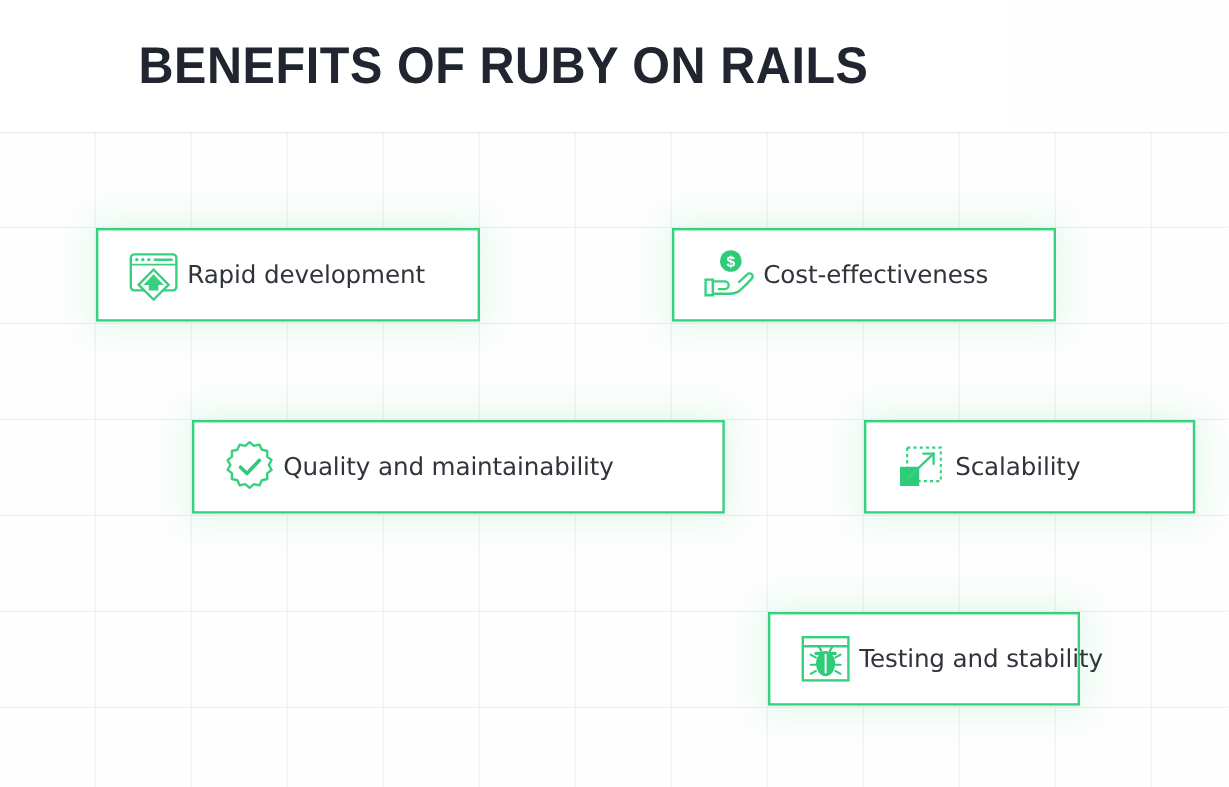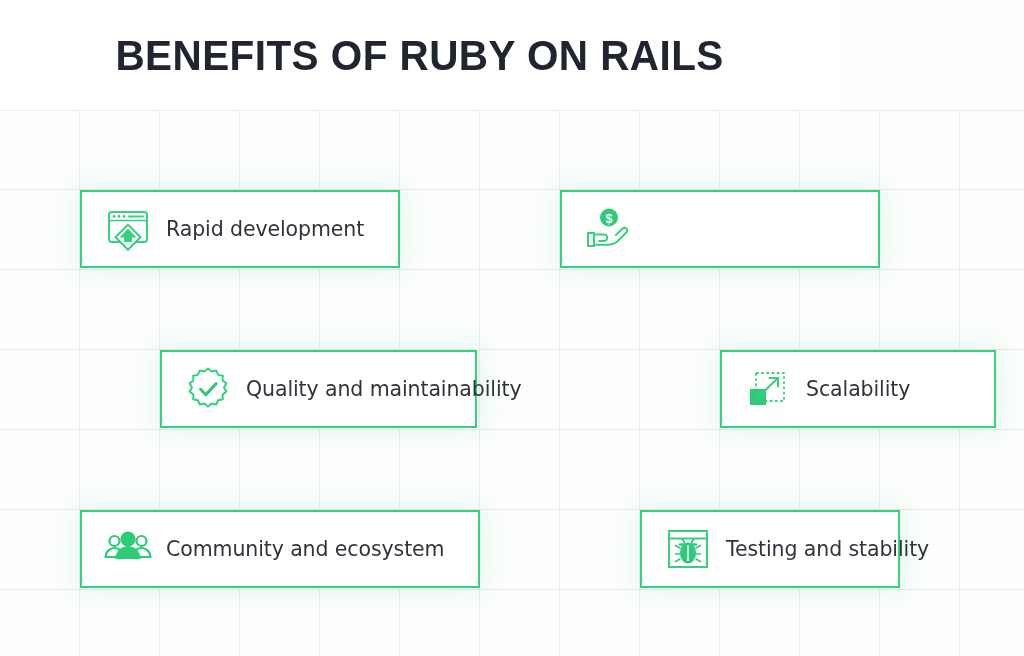--- a/index.html
+++ b/index.html
@@ -98,28 +98,28 @@
 
   .card-icon svg { display: block; }
 
   .card-label {
     font-family: "DejaVu Sans", "Liberation Sans", sans-serif;
     font-size: 20.5px;
     font-weight: 400;
     color: #30343b;
     letter-spacing: -0.1px;
     white-space: nowrap;
-    margin-left: 10px;
+    margin-left: 0;
     padding-right: 18px;
   }
 
   
   .card-0 { left: 80px;  top: 190px; width: 320px; }
   .card-1 { left: 560px; top: 190px; width: 320px; }
-  .card-2 { left: 160px; top: 350px; width: 317px; }
+  .card-2 { left: 160px; top: 350px; width: 444px; }
   .card-3 { left: 720px; top: 350px; width: 276px; }
   .card-4 { left: 80px;  top: 510px; width: 400px; }
   .card-5 { left: 640px; top: 510px; width: 260px; }
 </style>
 </head>
 <body>
 
 <div id="infographic">
 
   <div class="grid-bg"></div>
@@ -148,20 +148,21 @@
   <div class="card card-1">
     <div class="card-icon">
       <svg width="52" height="52" viewBox="0 0 52 52" fill="none">
         <circle cx="27" cy="14.5" r="9" fill="#2ecb78"></circle>
         <text x="27" y="19.6" font-family="Liberation Sans, sans-serif" font-size="13" font-weight="700" fill="#ffffff" text-anchor="middle">$</text>
         <path d="M6 30 h6 v13 h-6 z" stroke="#36d07f" stroke-width="2" fill="none"></path>
         <path d="M12 31.5 h10 a3.2 3.2 0 0 1 0 6.4 h-5" stroke="#36d07f" stroke-width="2" fill="none" stroke-linecap="round" stroke-linejoin="round"></path>
         <path d="M12 41.8 h14 c6 0 8.5 -2.2 12 -6 l6.5 -6.6 a2.6 2.6 0 0 0 -3.8 -3.6 l-6.8 6.4" stroke="#36d07f" stroke-width="2" fill="none" stroke-linecap="round" stroke-linejoin="round"></path>
       </svg>
     </div>
+    <div class="card-label">Cost-effectiveness</div>
   </div>
 
   <div class="card card-2">
     <div class="card-icon">
       <svg width="52" height="52" viewBox="0 0 52 52" fill="none">
         <path d="M26 5.5 l3.6 3.0 4.6 -1.0 2.0 4.3 4.6 1.0 -0.2 4.7 3.7 2.9 -2.3 4.1 2.3 4.1 -3.7 2.9 0.2 4.7 -4.6 1.0 -2.0 4.3 -4.6 -1.0 -3.6 3.0 -3.6 -3.0 -4.6 1.0 -2.0 -4.3 -4.6 -1.0 0.2 -4.7 -3.7 -2.9 2.3 -4.1 -2.3 -4.1 3.7 -2.9 -0.2 -4.7 4.6 -1.0 2.0 -4.3 4.6 1.0 Z" stroke="#36d07f" stroke-width="2" fill="#ffffff" stroke-linejoin="round"></path>
         <path d="M18.5 26.3 L23.8 31.6 L34.2 20.6" stroke="#2ecb78" stroke-width="3" fill="none" stroke-linecap="round" stroke-linejoin="round"></path>
       </svg>
     </div>
     <div class="card-label">Quality and maintainability</div>
@@ -172,33 +173,20 @@
       <svg width="52" height="52" viewBox="0 0 52 52" fill="none">
         <rect x="14" y="10" width="28" height="28" stroke="#36d07f" stroke-width="1.8" stroke-dasharray="2.6 2.6" fill="none"></rect>
         <rect x="8" y="26" width="16" height="16" fill="#2ecb78"></rect>
         <path d="M14.5 35.5 L36 15" stroke="#36d07f" stroke-width="2" stroke-linecap="round"></path>
         <path d="M27.5 15 L36 15 L36 23.5" stroke="#36d07f" stroke-width="2" fill="none" stroke-linecap="round" stroke-linejoin="round"></path>
       </svg>
     </div>
     <div class="card-label">Scalability</div>
   </div>
 
-  <div class="card card-4">
-    <div class="card-icon">
-      <svg width="52" height="52" viewBox="0 0 52 52" fill="none">
-        <circle cx="12.5" cy="18" r="5" stroke="#2ecb78" stroke-width="2.2" fill="none"></circle>
-        <path d="M3.5 34 a9 9 0 0 1 18 0 z" stroke="#2ecb78" stroke-width="2.2" fill="none" stroke-linejoin="round"></path>
-        <circle cx="39.5" cy="18" r="5" stroke="#2ecb78" stroke-width="2.2" fill="none"></circle>
-        <path d="M30.5 34 a9 9 0 0 1 18 0 z" stroke="#2ecb78" stroke-width="2.2" fill="none" stroke-linejoin="round"></path>
-        <circle cx="26" cy="16.2" r="7.6" fill="#2ecb78"></circle>
-        <path d="M13.2 36 a12.8 12.8 0 0 1 25.6 0 z" fill="#2ecb78"></path>
-      </svg>
-    </div>
-    <div class="card-label">Community and ecosystem</div>
-  </div>
 
   <div class="card card-5">
     <div class="card-icon">
       <svg width="52" height="52" viewBox="0 0 52 52" fill="none">
         <rect x="7" y="8" width="38" height="36" stroke="#36d07f" stroke-width="2" fill="none"></rect>
         <line x1="7" y1="15.5" x2="45" y2="15.5" stroke="#36d07f" stroke-width="2"></line>
         <path d="M22.5 19.5 L20.5 16.2" stroke="#2ecb78" stroke-width="1.8" stroke-linecap="round"></path>
         <path d="M29.5 19.5 L31.5 16.2" stroke="#2ecb78" stroke-width="1.8" stroke-linecap="round"></path>
         <ellipse cx="26" cy="30" rx="8" ry="10.5" fill="#2ecb78"></ellipse>
         <path d="M18 21.5 h16" stroke="#2ecb78" stroke-width="2.6" stroke-linecap="round"></path>

